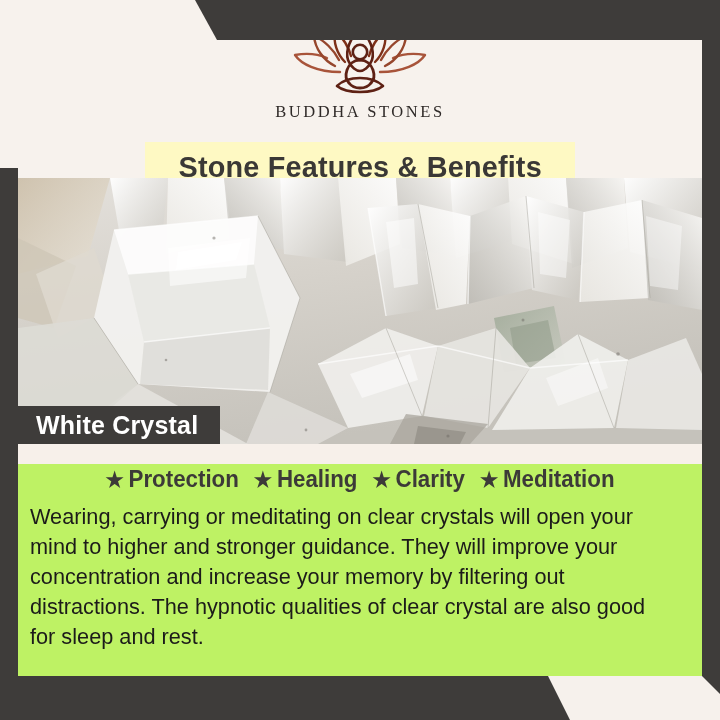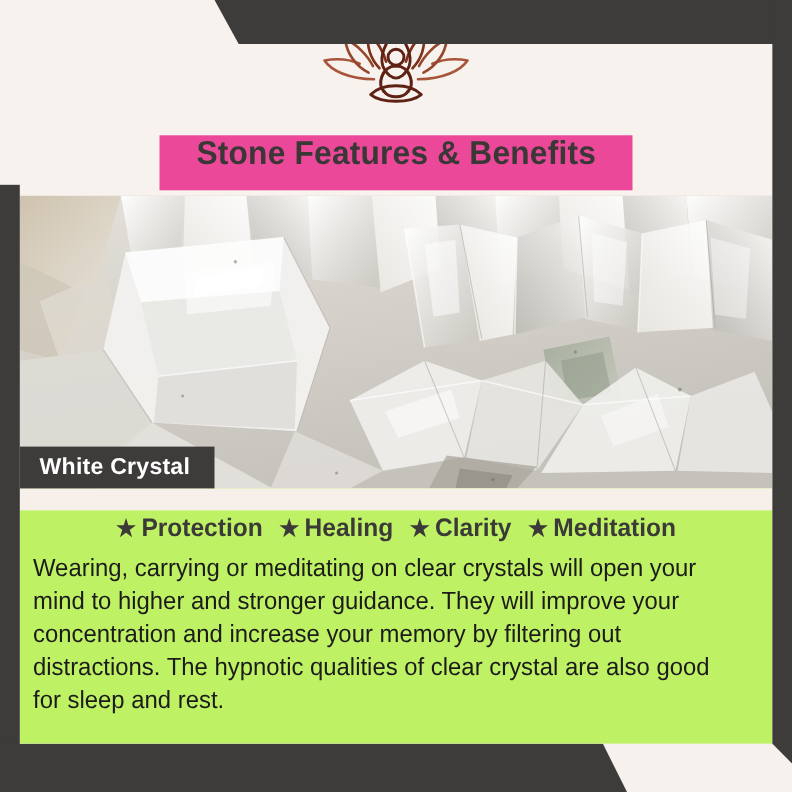--- a/index.html
+++ b/index.html
@@ -69,25 +69,25 @@
     font-family: "Liberation Serif", serif;
     font-size: 16.5px;
     letter-spacing: 2.6px;
     color: #2f2a28;
     text-align: center;
   }
 
   
   .title-banner {
     position: absolute;
-    left: 145px; top: 123px;
+    left: 145px; top: 142px;
     width: 430px; height: 50px;
-    background: #ec4899;
+    background: #fef9c3;
     display: flex;
-    align-items: flex-start;
+    align-items: center;
     justify-content: center;
     z-index: 2;
   }
   .title-text {
     font-family: "Liberation Sans Narrow", "Liberation Sans", sans-serif;
     font-weight: bold;
     font-size: 30px;
     color: #3a3836;
     letter-spacing: 0.2px;
     transform: scaleX(0.96);
@@ -105,21 +105,21 @@
   }
   .photo svg { display: block; }
 
   .stone-badge {
     position: absolute;
     left: 18px; top: 406px;
     height: 38px;
     padding: 0 22px 0 18px;
     background: #3e3c3a;
     color: #ffffff;
-    font-size: 21px;
+    font-size: 25px;
     font-weight: bold;
     letter-spacing: 0.2px;
     display: flex;
     align-items: center;
     z-index: 4;
   }
 
   
   .content {
     position: absolute;
@@ -192,20 +192,21 @@
 
             <path d="M75 38 C69 38 64 42 62 48 C60 54 61 58 64 61" stroke="#5e2114" stroke-width="2.8"></path>
             <path d="M75 38 C81 38 86 42 88 48 C90 54 89 58 86 61" stroke="#5e2114" stroke-width="2.8"></path>
 
             <path d="M64 61 C67 65 71 66 75 66 C79 66 83 65 86 61" stroke="#5e2114" stroke-width="2.8"></path>
 
             <path d="M52 64 C58 58 66 56 75 56 C84 56 92 58 98 64 C92 69 84 70 75 70 C66 70 58 69 52 64" stroke="#5e2114" stroke-width="2.6"></path>
           </g>
         </svg>
       </span>
+      <div class="logo-word">BUDDHA STONES</div>
     </div>
   </div>
 
   <div class="title-banner">
     <span class="title-text">Stone Features &amp; Benefits</span>
   </div>
 
   <div class="photo">
     <svg width="684" height="266" viewBox="0 0 684 266" aria-hidden="true">
       <defs>

